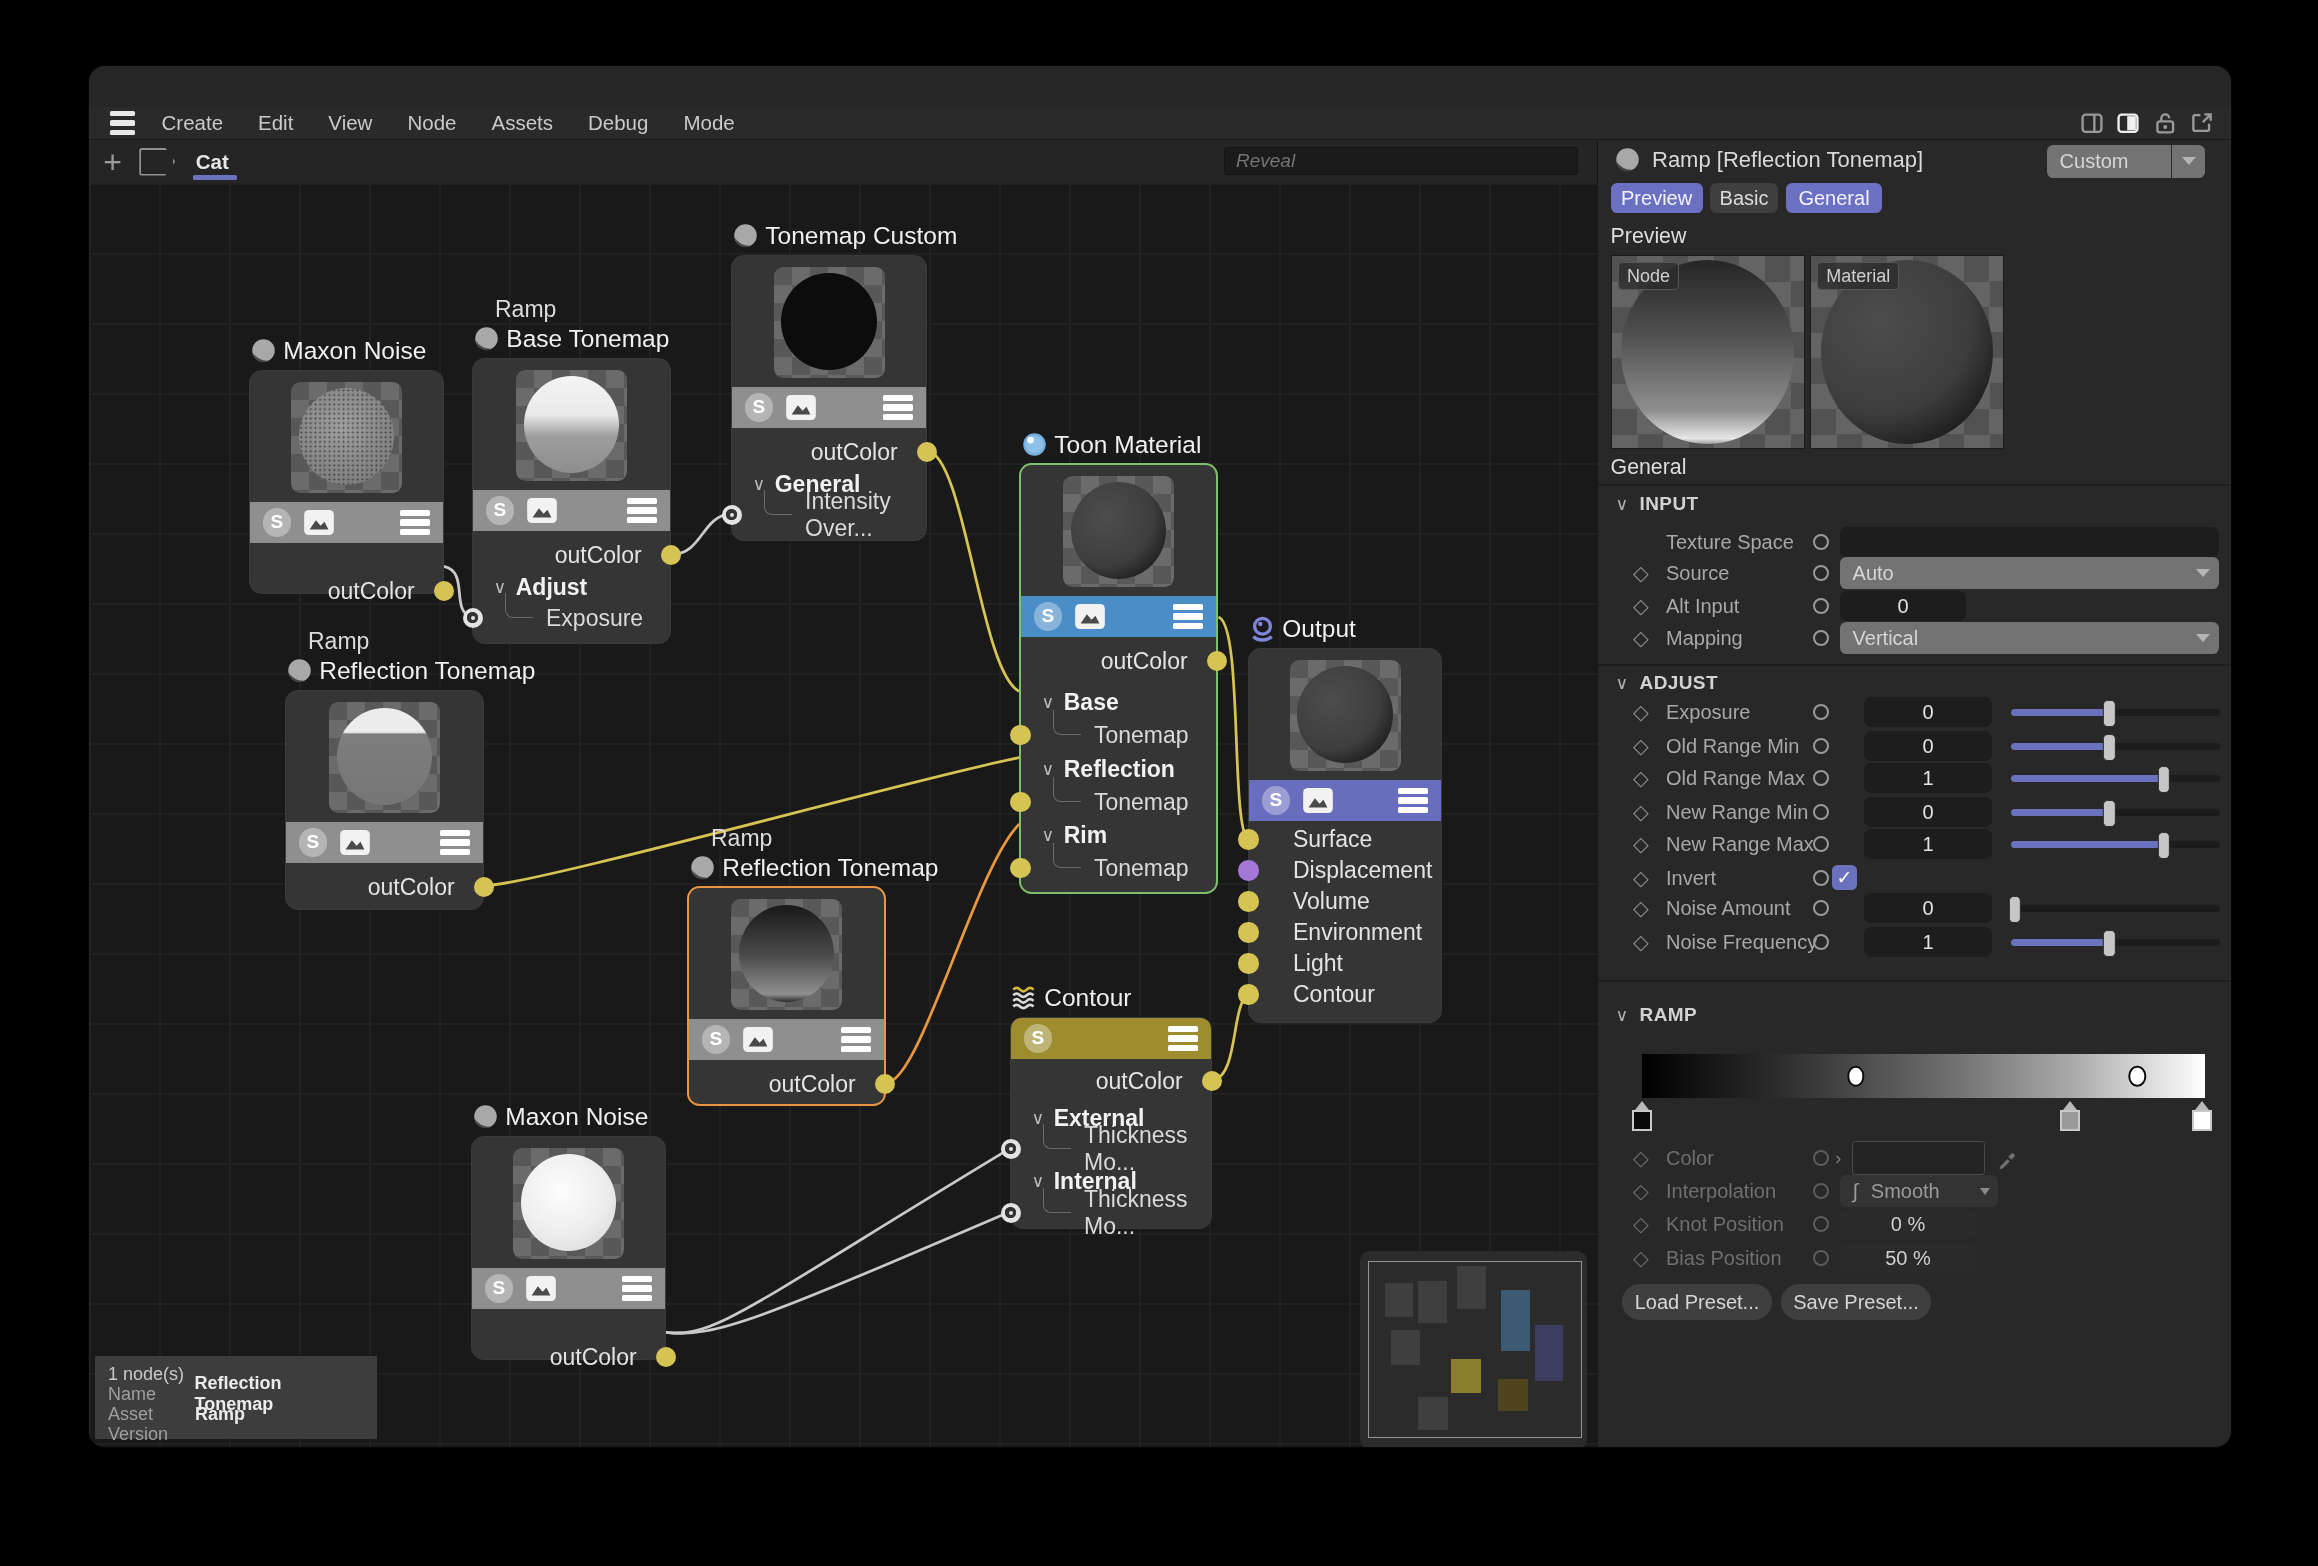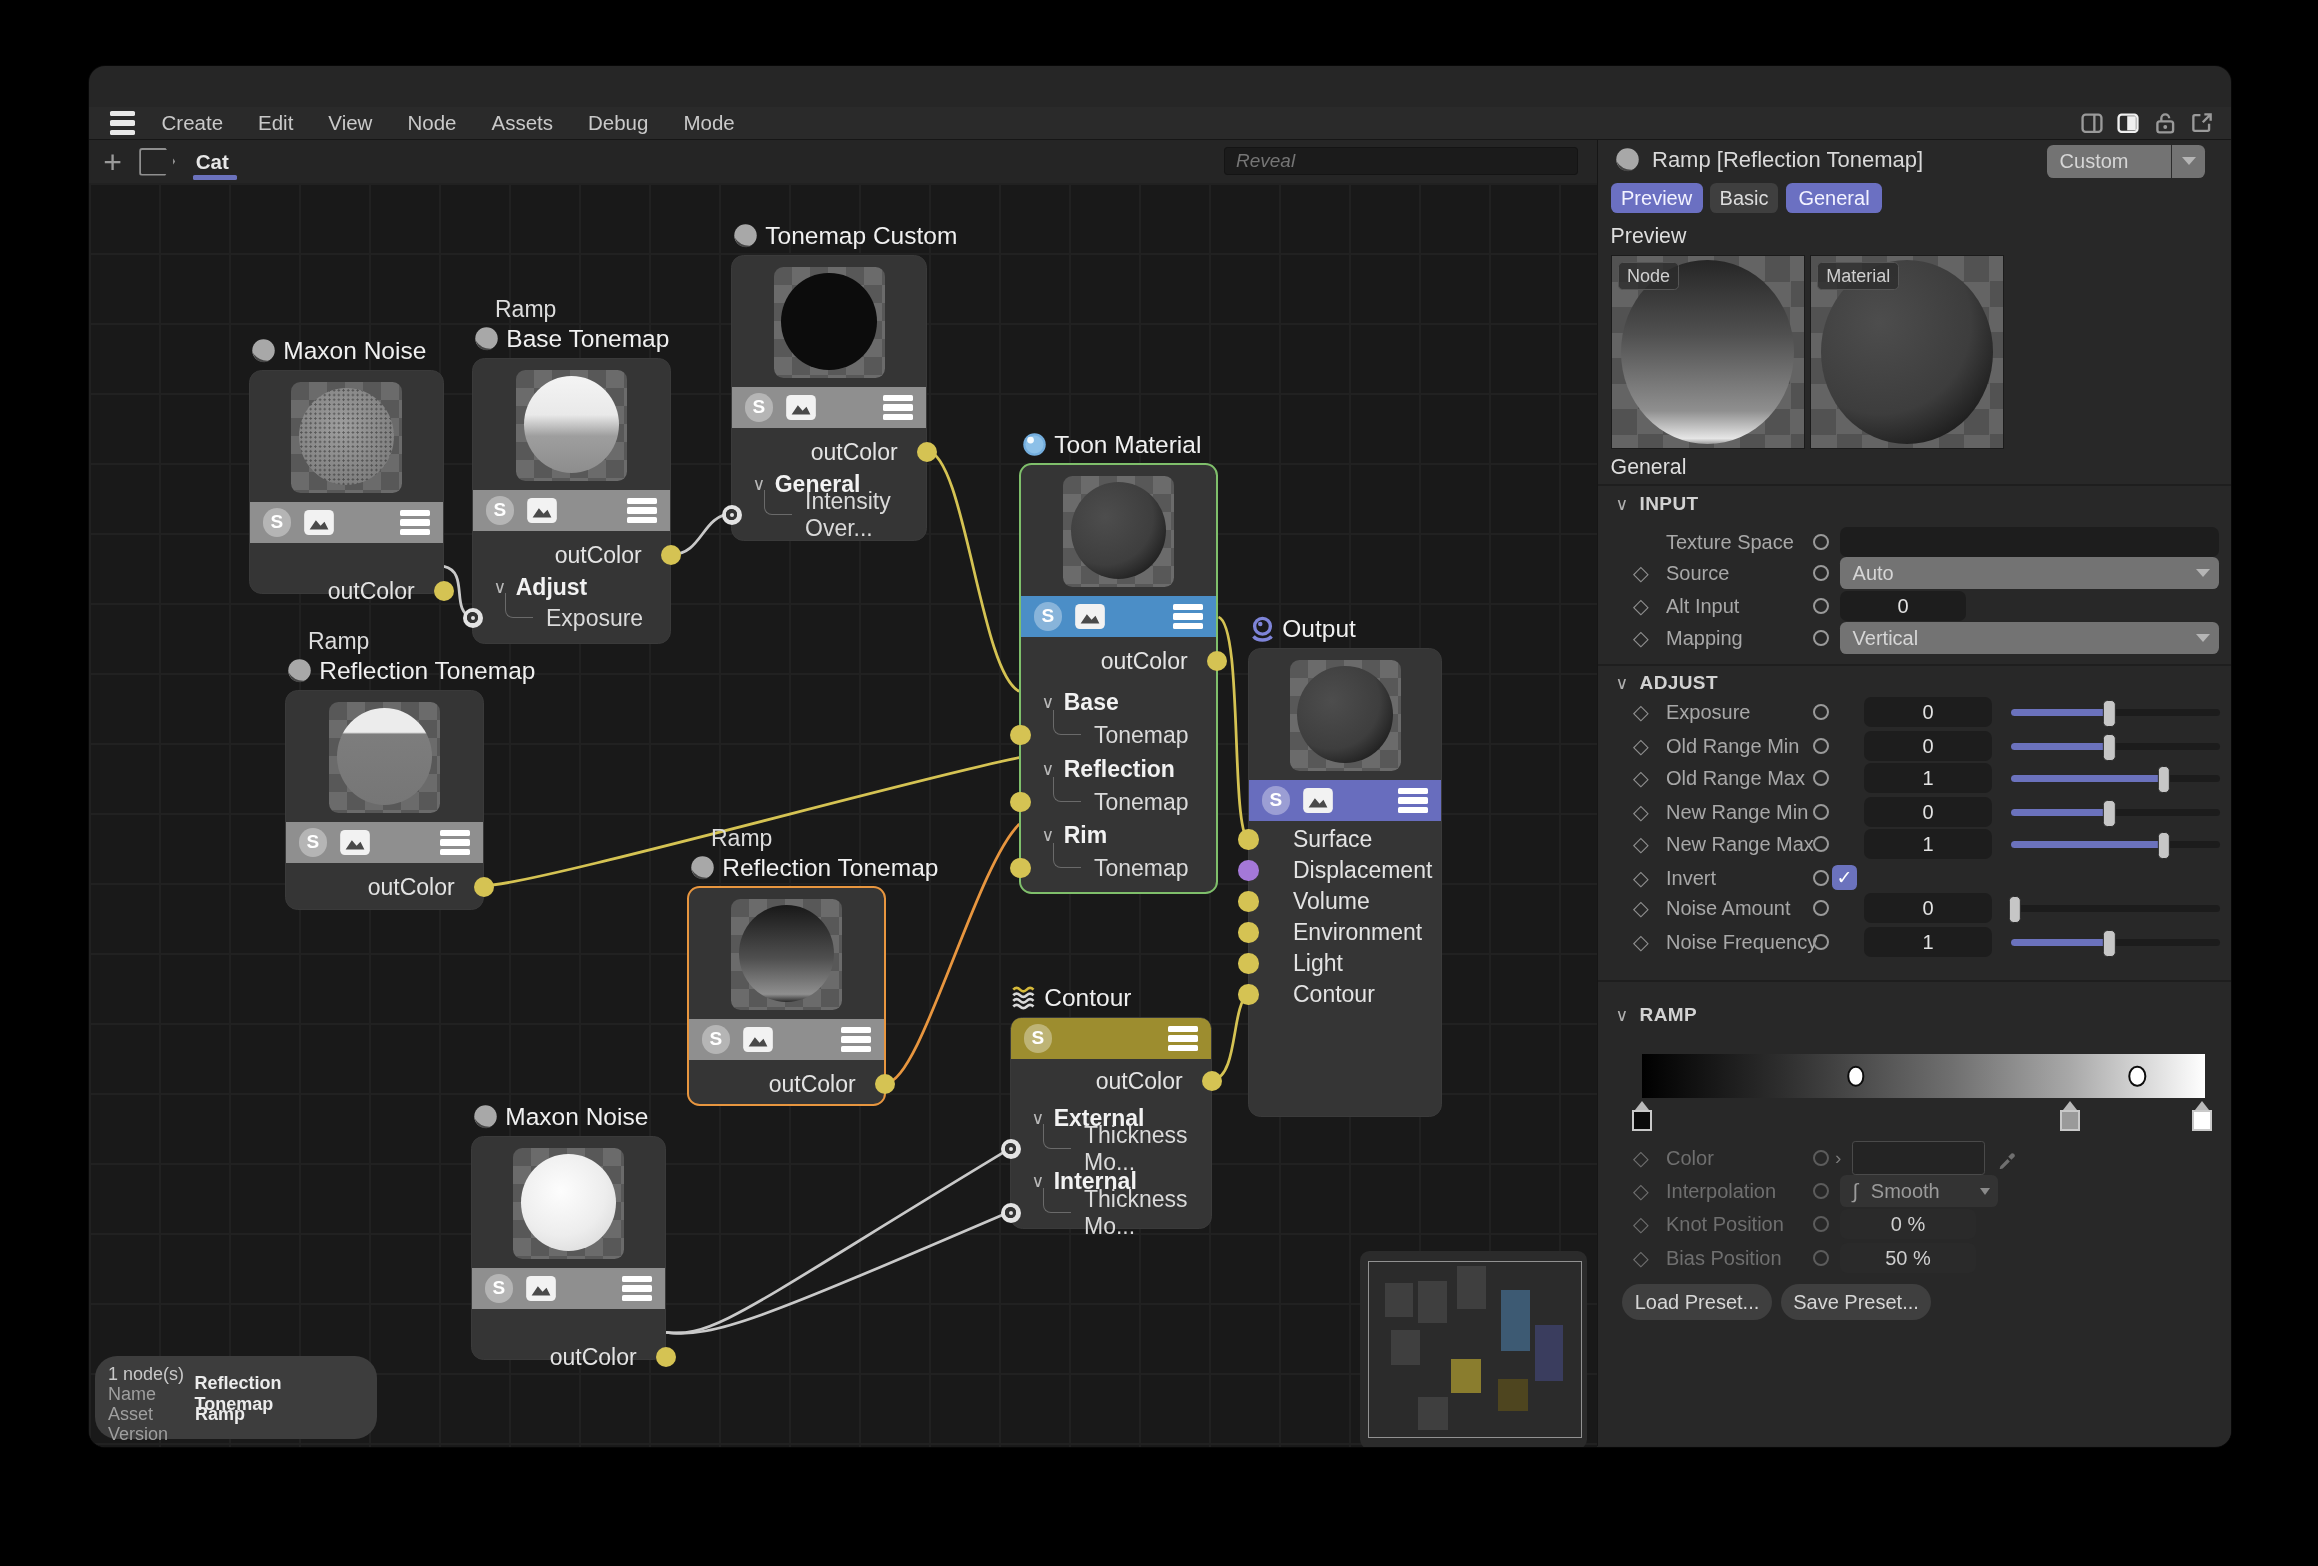--- a/index.html
+++ b/index.html
@@ -76,21 +76,21 @@
   .port.left{left:-11px;}
   .port.purple{background:#a478d8;}
   .ringport{position:absolute;left:-10.3px;width:20.5px;height:20.5px;border-radius:50%;background:#e3e3e3;
     display:flex;align-items:center;justify-content:center;}
   .ringport::before{content:'';width:11px;height:11px;border-radius:50%;background:#333;
     box-shadow:inset 0 0 0 3.2px #333;display:block;}
   .ringport::after{content:'';position:absolute;width:4.7px;height:4.7px;border-radius:50%;background:#e3e3e3;}
   
   .icn{width:27px;height:27px;flex:none;line-height:0;}
   
-  #infobox{position:absolute;left:6.3px;top:1290px;width:282px;height:83px;background:#3d3d3d;border-radius:22px;
+  #infobox{position:absolute;left:6.3px;top:1290px;width:282px;height:83px;background:#3d3d3d;border-radius:1px;
     padding:8px 12.6px;box-sizing:border-box;font-size:18px;color:#c9c9c9;}
   #infobox .irow{display:flex;height:20px;align-items:center;}
   #infobox .ilbl{width:87px;color:#9f9f9f;}
   #infobox .ival{color:#ececec;font-weight:bold;}
   #minimap{position:absolute;left:1271px;top:1185px;width:227px;height:198px;background:#2b2b2b;border-radius:9.5px;}
   #minimap .mmborder{position:absolute;left:8px;top:9.5px;width:212px;height:175px;border:1.6px solid #929292;}
   .mmrect{position:absolute;}
   
   #panel{position:absolute;left:1508px;top:74px;width:634px;height:1306px;background:#282828;border-left:1.6px solid #161616;box-sizing:border-box;}
   .pl{position:absolute;}
@@ -364,21 +364,21 @@
     <div class="grouprow" style="top:354px;">
         <span class="chev">∨</span>
         <span class="glbl">Rim</span>
       </div>
     <div class="childrow" style="top:387px;">
       <span class="clbl">Tonemap</span>
       <span class="port left" style="top:50%;margin-top:-10.3px;"></span>
     </div>
   </div>
 
-  <div class="node" style="left:1159px;top:582px;width:194px;height:469px;">
+  <div class="node" style="left:1159px;top:582px;width:194px;height:375px;">
     <div class="ntitle">
       <svg class="icn" viewBox="0 0 24 24">
           <circle cx="12" cy="10" r="7" fill="none" stroke="#7e84d8" stroke-width="3"></circle>
           <circle cx="10" cy="8" r="2" fill="#7e84d8"></circle>
           <path d="M4 19 a9 6 0 0 0 16 0" fill="none" stroke="#7e84d8" stroke-width="3"></path>
         </svg>
       <span class="tname">Output</span>
     </div>
     <div class="thumb">
         <div class="sphere sph-toon"></div>

